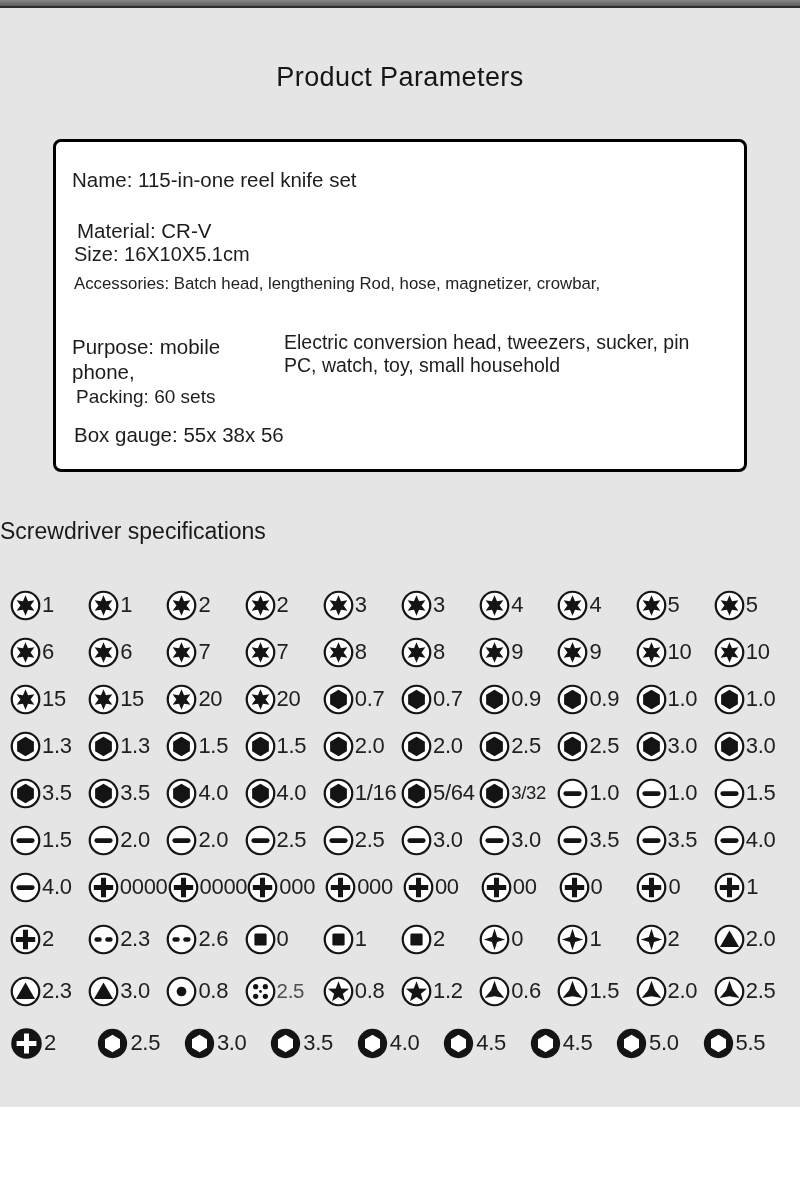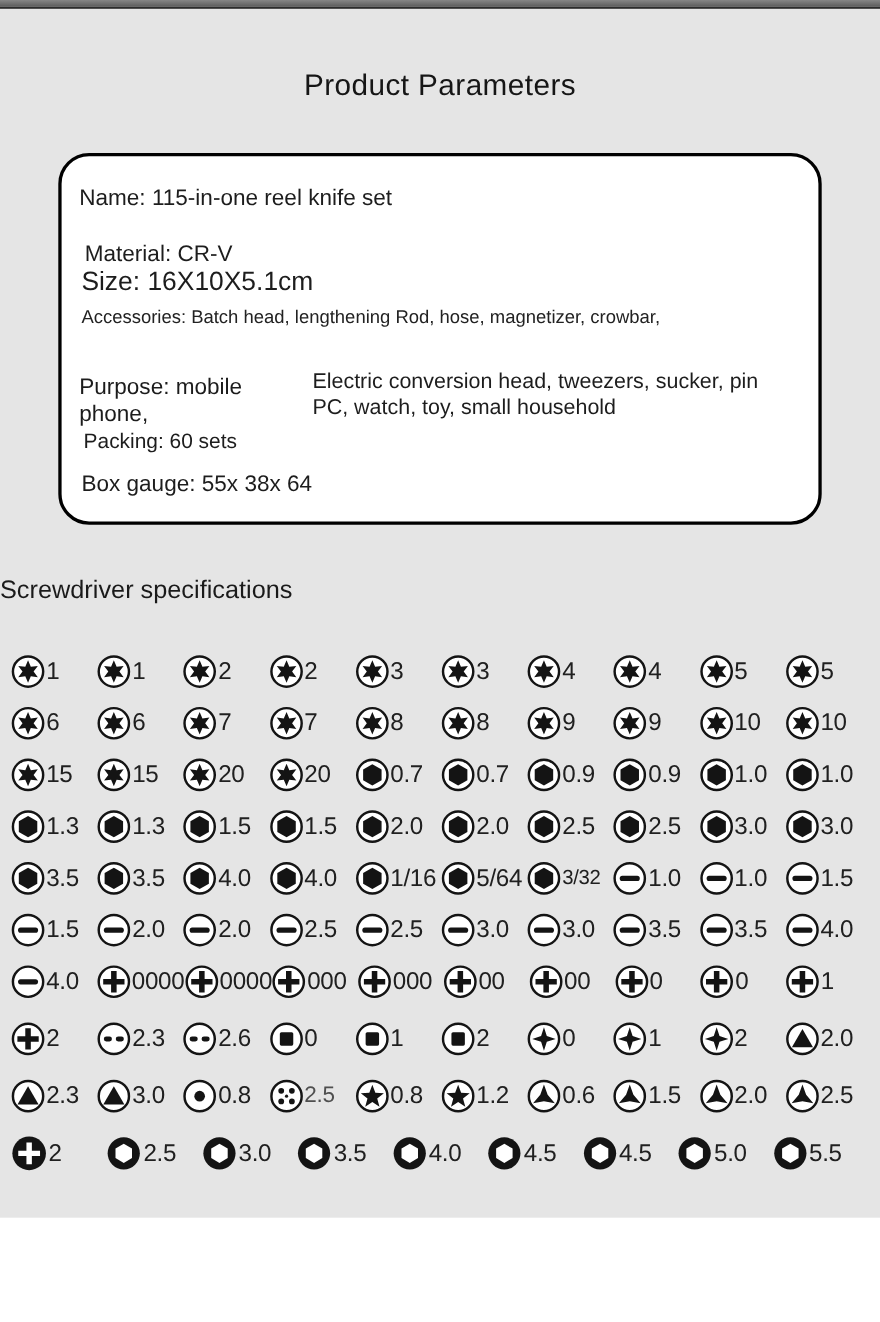--- a/index.html
+++ b/index.html
@@ -20,29 +20,29 @@
   .main-title {
     margin:54px 0 0;
     font-size:27px; font-weight:400; letter-spacing:.4px;
     text-align:center; color:#161616;
   }
 
   .params-box {
     margin:46px auto 0;
     width:694px;
     border:3px solid #000;
-    border-radius:28px;
+    border-radius:8px;
     padding:26px 18px 16px 16px;
     background:#fff;
   }
   .p-line { margin:0; color:#1d1d1d; }
   .p-name      { font-size:20.5px; margin-bottom:27px; }
   .p-material  { font-size:20.5px; padding-left:5px; }
   .p-weight    { font-size:20.5px; margin-bottom:33px; padding-left:2px; }
-  .p-size      { font-size:24px; margin-bottom:8px;  padding-left:2px; }
+  .p-size      { font-size:20px; margin-bottom:8px;  padding-left:2px; }
   .p-accessories { font-size:16.8px; margin-bottom:30px; padding-left:2px; color:#222; }
   .purpose-row { display:flex; align-items:center; margin-bottom:2px; }
   .purpose-left {
     width:196px; flex:0 0 196px;
     font-size:20.5px; line-height:1.22; padding-top:10px;
   }
   .purpose-right { font-size:19.5px; line-height:1.2; padding-left:16px; color:#1d1d1d; }
   .p-packing   { font-size:19px; margin:2px 0 15px; padding-left:4px; }
   .p-gauge     { font-size:20.5px; margin-bottom:6px; padding-left:2px; }
 
@@ -83,21 +83,21 @@
     <p class="p-line p-size">Size: 16X10X5.1cm</p>
     <p class="p-line p-accessories">Accessories: Batch head, lengthening Rod, hose, magnetizer, crowbar,</p>
     <div class="purpose-row">
       <div class="purpose-left">Purpose: mobile phone,</div>
       <div class="purpose-right">
         <div>Electric conversion head, tweezers, sucker, pin</div>
         <div>PC, watch, toy, small household</div>
       </div>
     </div>
     <p class="p-line p-packing">Packing: 60 sets</p>
-    <p class="p-line p-gauge">Box gauge: 55x 38x 64</p>
+    <p class="p-line p-gauge">Box gauge: 55x 38x 56</p>
   </div>
 
   <h2 class="spec-title">Screwdriver specifications</h2>
 
   <div class="spec-grid">
       <div class="spec-row">
         <div class="spec-item">
           <span class="bit-icon">
             <svg viewBox="0 0 32 32" xmlns="http://www.w3.org/2000/svg">
               <circle cx="16" cy="16" r="14.2" fill="#fff" stroke="#141414" stroke-width="2.3"></circle>

